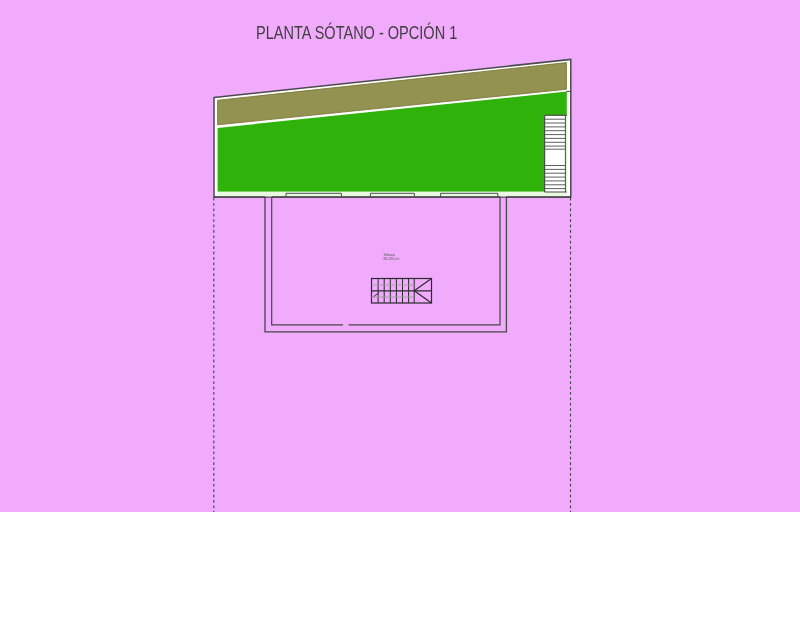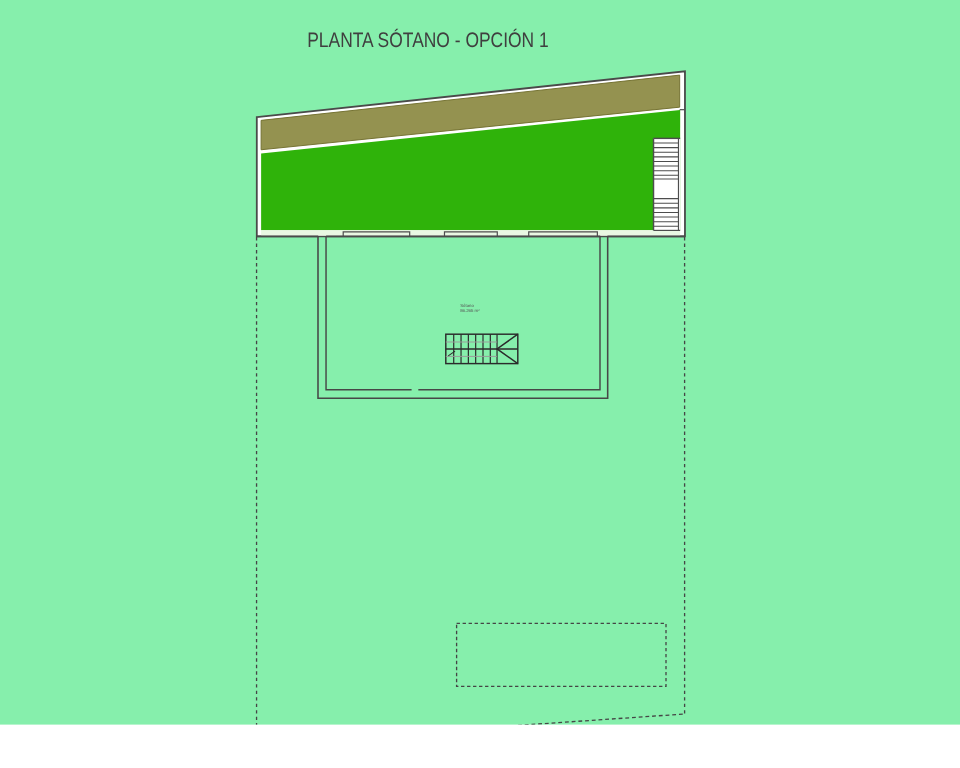--- a/index.html
+++ b/index.html
@@ -1,16 +1,16 @@
 <!DOCTYPE html>
 <html><head>
 <meta charset="utf-8">
 <style>
   html,body{margin:0;padding:0;background:#ffffff;}
-  #page{position:relative;width:800px;height:604px;background:#86efac;overflow:hidden;
+  #page{position:relative;width:800px;height:512px;background:#f0abfc;overflow:hidden;
         font-family:"Liberation Sans", sans-serif;}
   #title{position:absolute;left:256px;top:25.2px;font-size:17.5px;letter-spacing:0;
          line-height:1;color:#3f3f3f;white-space:nowrap;
          transform:scaleX(0.83);transform-origin:0 0;}
 </style>
 </head>
 <body>
 <div id="page">
 
   <div id="title">PLANTA SÓTANO - OPCIÓN 1</div>

